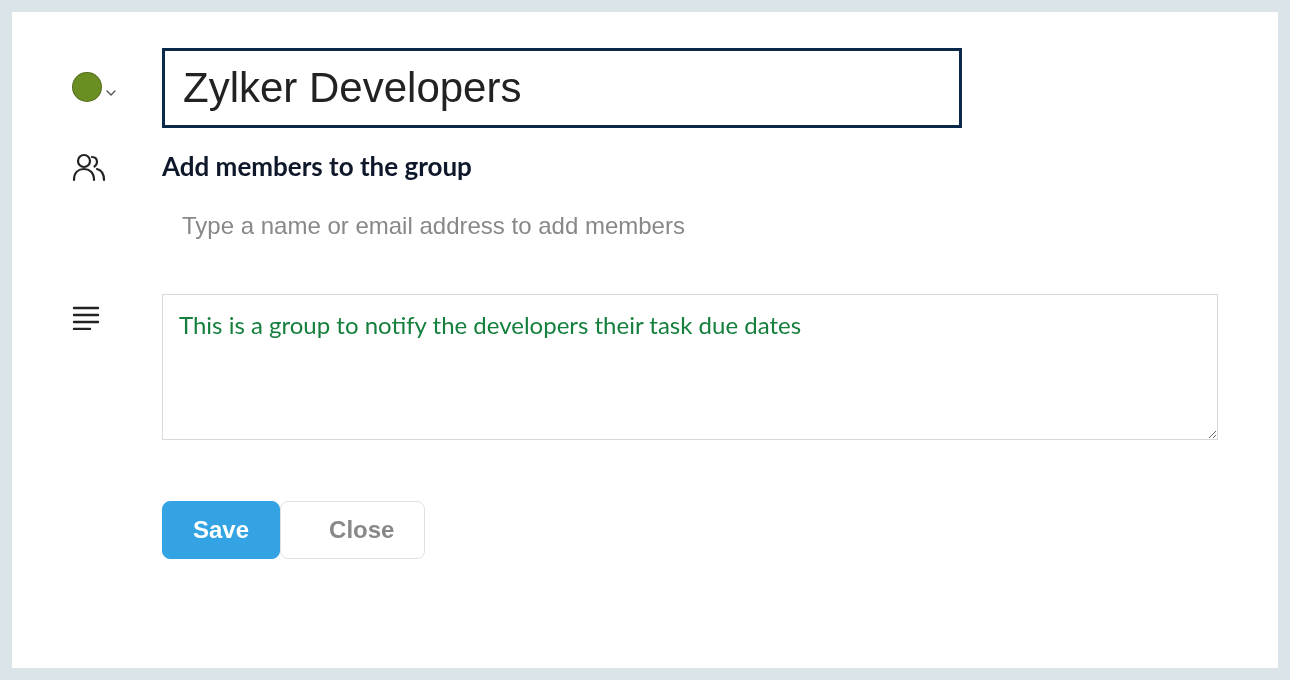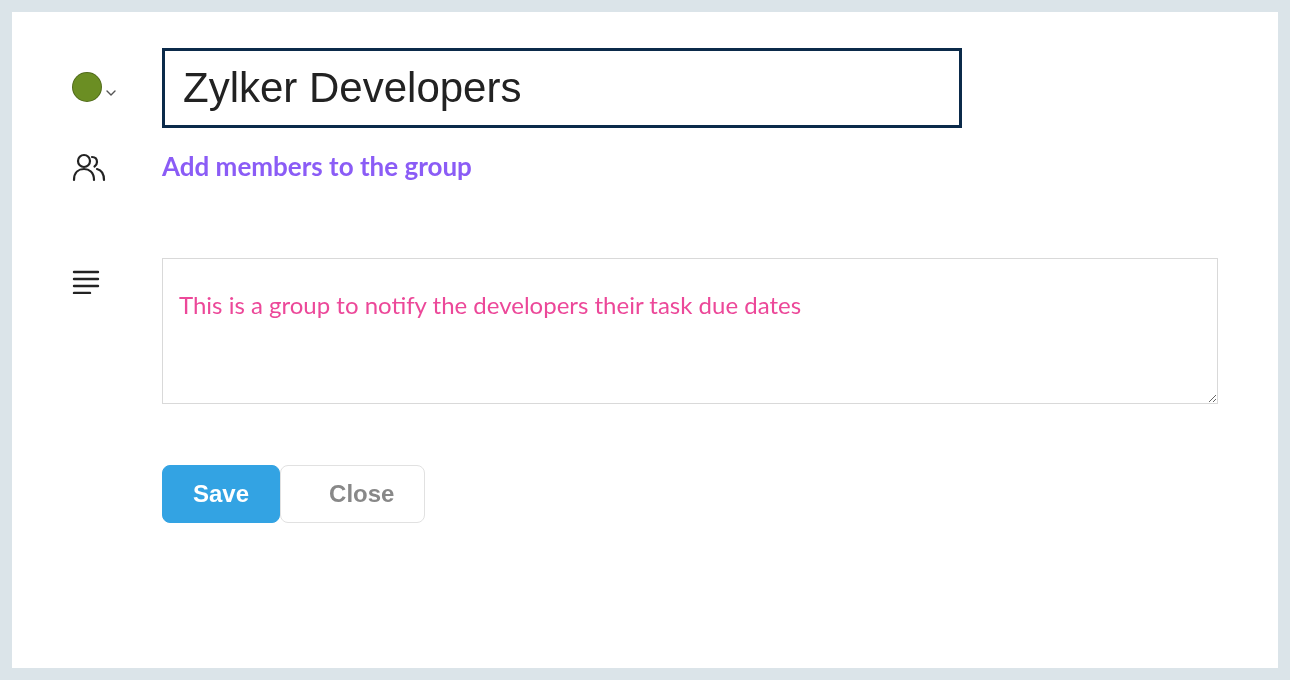--- a/index.html
+++ b/index.html
@@ -60,43 +60,43 @@
       border: 3px solid #0b2a4a;
       font-size: 42px;
       font-weight: 400;
       padding: 8px 18px;
       color: #222;
       outline: none;
     }
     .section-heading {
       font-size: 26px;
       font-weight: 700;
-      color: #8b5cf6;
+      color: #0f172a;
       margin-bottom: 26px;
     }
     .members-input {
       width: 100%;
       border: none;
       font-size: 24px;
       color: #333;
       outline: none;
       padding: 4px 20px;
     }
     .members-input::placeholder {
       color: #888;
     }
     .description-area {
       width: 100%;
       min-height: 146px;
       border: 1px solid #d9d9d9;
       font-size: 24px;
       font-family: inherit;
-      padding: 30px 16px;
+      padding: 14px 16px;
       resize: both;
-      color: #ec4899;
+      color: #15803d;
       outline: none;
       line-height: 1.35;
     }
     .people-icon svg, .lines-icon svg {
       stroke: #222;
       fill: none;
     }
     .actions {
       margin-left: 90px;
       margin-top: 58px;
@@ -161,20 +161,21 @@
         <svg width="34" height="30" viewBox="0 0 34 30">
           <circle cx="12" cy="9" r="6" stroke="#222" stroke-width="2.2" fill="none"></circle>
           <path d="M2 28 C2 20 7 17 12 17 C17 17 22 20 22 28" stroke="#222" stroke-width="2.2" fill="none" stroke-linecap="round"></path>
           <path d="M20 5 C23 5 25 7 25 10 C25 12 24 13.5 22.5 14.5" stroke="#222" stroke-width="2.2" fill="none" stroke-linecap="round"></path>
           <path d="M25 17 C29 18 32 22 32 28" stroke="#222" stroke-width="2.2" fill="none" stroke-linecap="round"></path>
         </svg>
       </span>
     </div>
     <div class="content-cell">
       <div class="section-heading">Add members to the group</div>
+      <input type="text" class="members-input" placeholder="Type a name or email address to add members" style="">
     </div>
   </div>
 
   <div class="row desc-row">
     <div class="icon-cell">
       <span class="lines-icon">
         <svg width="28" height="26" viewBox="0 0 28 26">
           <line x1="2" y1="4" x2="26" y2="4" stroke="#222" stroke-width="2.4" stroke-linecap="round"></line>
           <line x1="2" y1="11" x2="26" y2="11" stroke="#222" stroke-width="2.4" stroke-linecap="round"></line>
           <line x1="2" y1="18" x2="26" y2="18" stroke="#222" stroke-width="2.4" stroke-linecap="round"></line>

